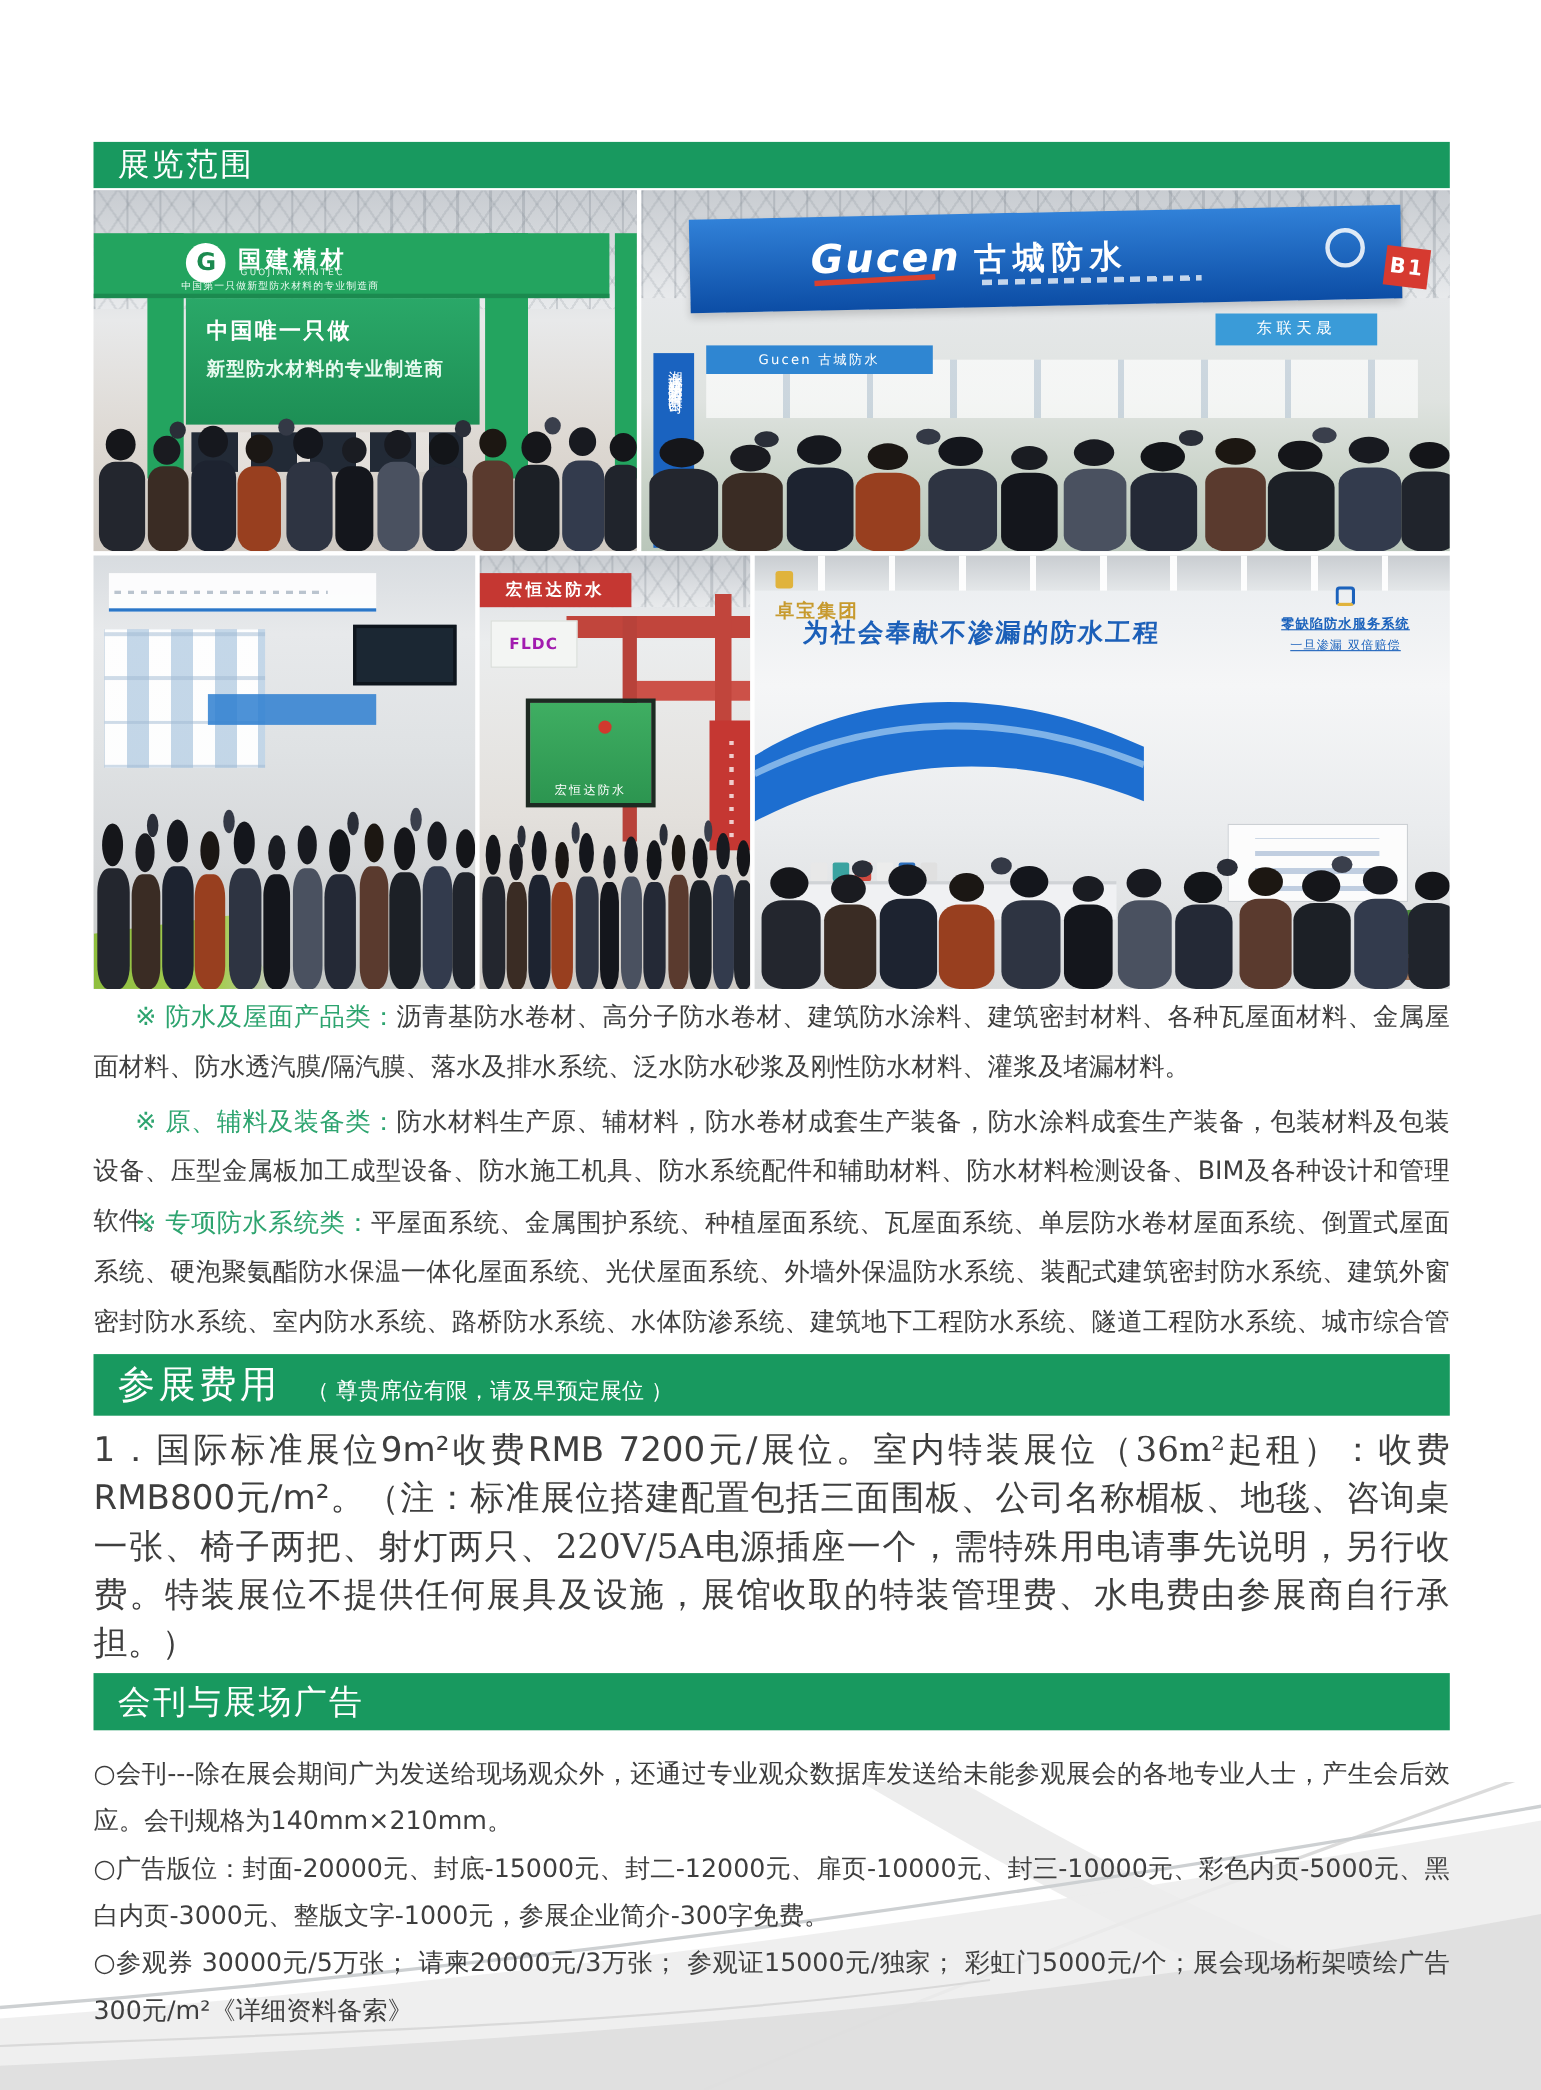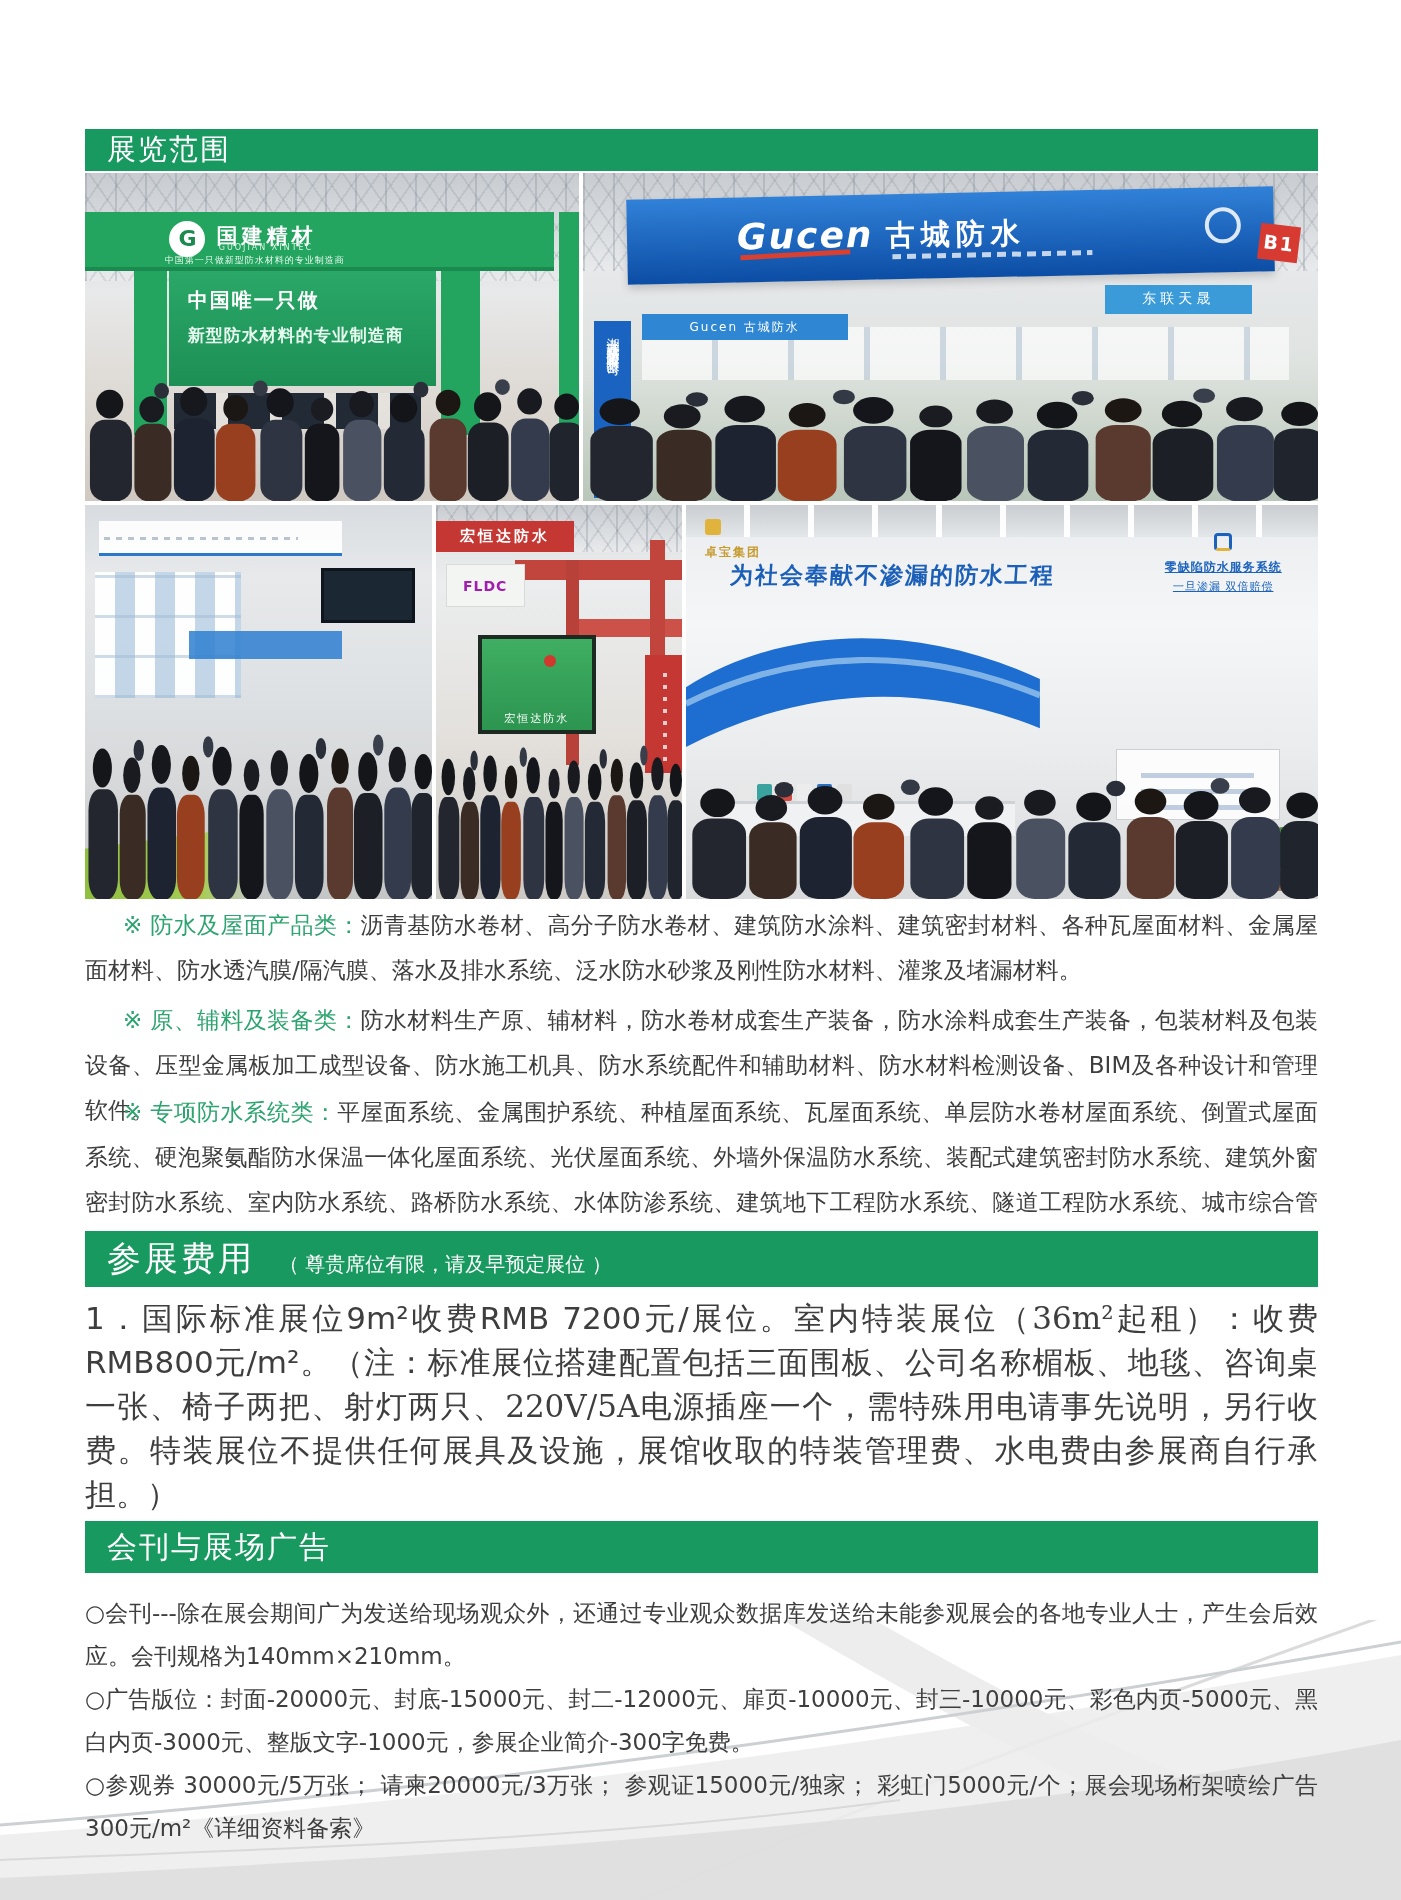--- a/index.html
+++ b/index.html
@@ -107,21 +107,21 @@
              color:#fff; font-size:11px; display:flex; align-items:flex-end; justify-content:center; padding-bottom:4px; letter-spacing:2px; }
   .gd-dot { position:absolute; left:44%; top:38%; width:12px; height:12px; border-radius:50%; background:#d0392e; }
   .gd-rpanel { position:absolute; right:0; top:38%; width:15%; height:30%; background:#c53732;
              background-image:repeating-linear-gradient(0deg, rgba(255,255,255,.75) 0 4px, transparent 4px 12px);
              background-size:4px 80%; background-repeat:no-repeat; background-position:55% 50%; }
 
   
   .ge-lights { position:absolute; left:0; top:0; right:0; height:8%;
              background:repeating-linear-gradient(90deg, transparent 0 58px, rgba(255,255,255,.95) 58px 64px),
                         linear-gradient(180deg,#c9cdd1,#e4e7e9); }
-  .ge-corner-logo { position:absolute; left:3%; top:10%; color:#c79a2e; font-size:12px; font-weight:bold; letter-spacing:2px; }
+  .ge-corner-logo { position:absolute; left:3%; top:10%; color:#c79a2e; font-size:17px; font-weight:bold; letter-spacing:2px; }
   .ge-corner-mark { position:absolute; left:3%; top:3.5%; width:16px; height:16px; background:#e0b33c; border-radius:3px; }
   .ge-slogan { position:absolute; left:7%; top:14%; width:62%; color:#1b5fb8; font-size:23px; font-weight:bold;
              transform:skewX(-4deg); letter-spacing:2px; }
   .ge-right { position:absolute; right:3%; top:7%; width:24%; text-align:center; color:#1b62bc;text-decoration:underline; }
   .ge-right-mark { display:inline-block; width:18px; height:18px; border:3px solid #1b62bc; border-bottom-color:#e0b33c; border-radius:4px; margin-bottom:4px; }
   .ge-right-l1 { font-size:12px; font-weight:bold; letter-spacing:1px; }
   .ge-right-l2 { font-size:11px; margin-top:3px; letter-spacing:1px; }
   .ge-swoosh { position:absolute; left:0; top:28%; width:56%; height:34%; }
   .ge-counter { position:absolute; left:6%; bottom:16%; width:46%; height:9%; background:#f0f1f3; border-top:3px solid #d0d3d6; }
   .ge-buckets { position:absolute; left:8%; bottom:25%; display:flex; gap:5px; }

